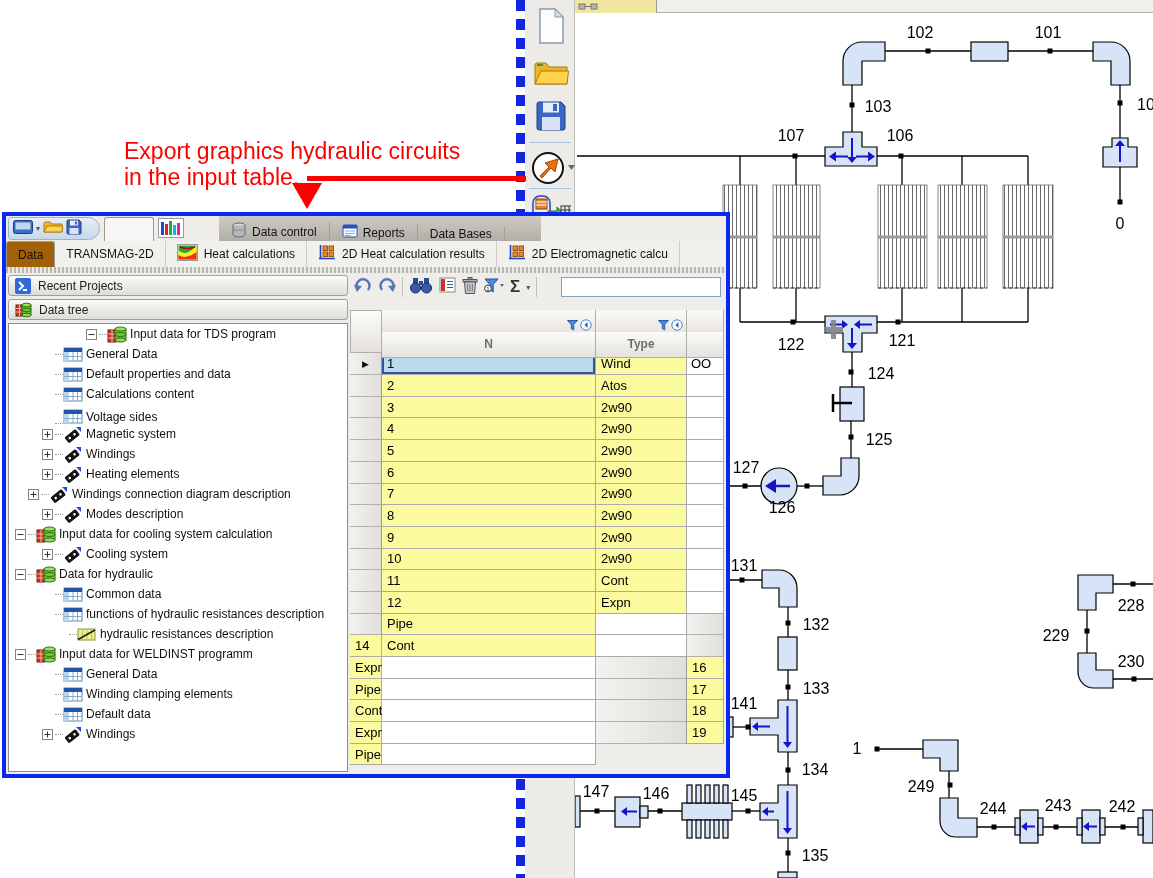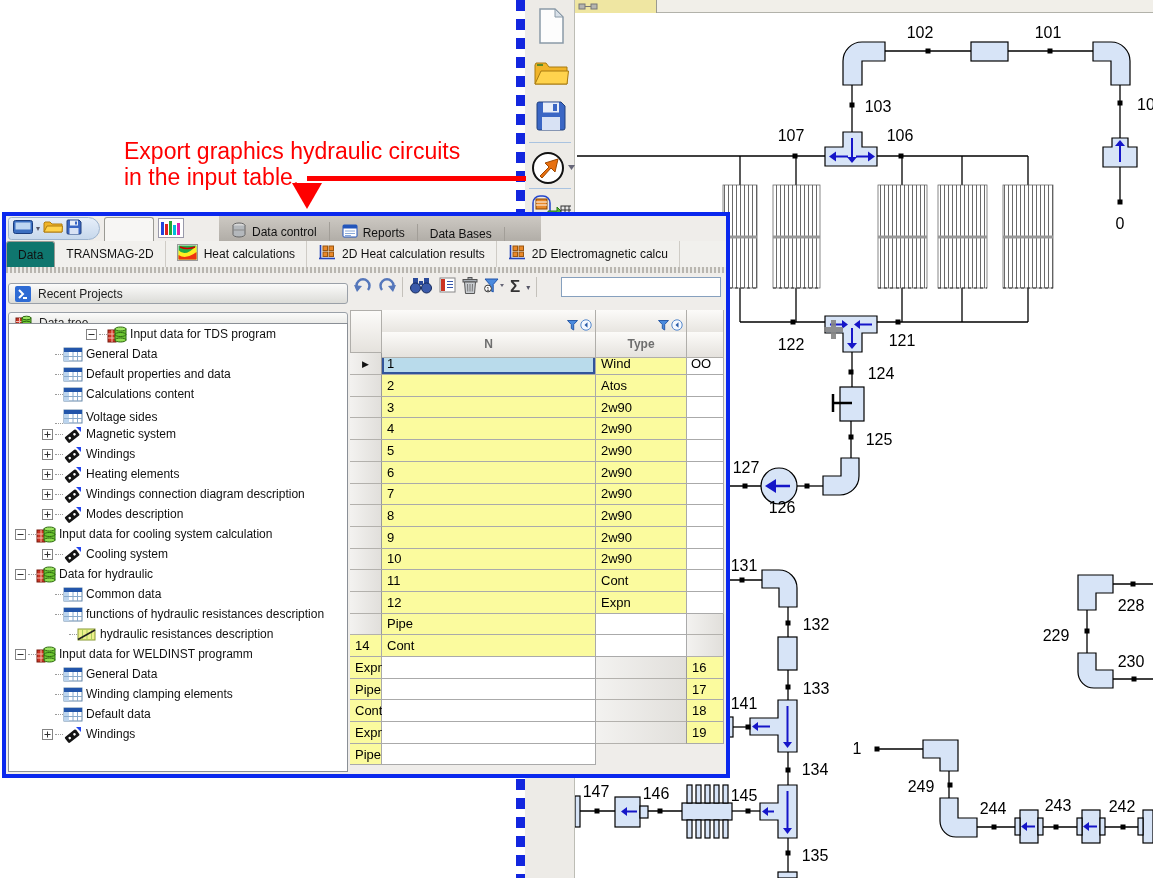--- a/index.html
+++ b/index.html
@@ -52,32 +52,32 @@
   #colorbars { position:absolute; left:152px; top:2px; }
   #ribbon-strip { position:absolute; left:213px; top:0; width:322px; height:25px;
     background:linear-gradient(#cdc9c3,#b1ada7); display:flex; align-items:flex-end; }
   .strip-item { display:flex; align-items:center; gap:5px; padding:0 12px; font-size:12px;
     color:#111; border-right:1px solid #a29e98; }
 
   
   #row2 { position:absolute; left:0; top:25px; width:720px; height:26px; background:#f1f0ed;
     display:flex; align-items:stretch; white-space:nowrap; }
   .tab2 { display:flex; align-items:center; gap:6px; padding:0 11px; font-size:12px; color:#111; }
-  .tab2.boxed { background:#0f766e; border:1px solid #9a9a94; border-bottom:none;
+  .tab2.boxed { background:#a16207; border:1px solid #9a9a94; border-bottom:none;
     border-radius:3px 3px 0 0; margin-top:0; }
   .tab2.sep { border-right:1px solid #cfccc6; }
 
   #splitter { position:absolute; left:0; top:51px; width:720px; height:6px;
     background:repeating-linear-gradient(90deg,#b9b6b0 0 2px,#ecebe7 2px 4px); }
 
   
   #sidebar { position:absolute; left:2px; top:59px; width:340px; height:497px; }
   .section-bar { position:relative; height:21px; margin-bottom:3px;
     background:linear-gradient(#fbfbfa,#dcdcd8); border:1px solid #9aa0a8; border-radius:3px;
-    display:flex; align-items:center; gap:7px; padding:0 6px; font-size:12px; color:#222;margin-top:8px; }
+    display:flex; align-items:center; gap:7px; padding:0 6px; font-size:12px; color:#222; }
   #tree-box { position:absolute; left:0; top:48px; width:340px; height:449px; background:#fff;
     border:1px solid #8a8f96; overflow:hidden; }
   .tree-row { display:flex; align-items:center; height:20px; font-size:12px; color:#111;
     white-space:nowrap; }
   .tree-row .slot { width:15px; display:flex; justify-content:center; flex:none; }
   .tree-row .ticon { width:23px; flex:none; display:flex; align-items:center; }
   .tree-row .stub { width:8px; border-top:1px dotted #9a9a9a; flex:none; }
 
   
   #tbl-toolbar { position:absolute; left:344px; top:57px; width:374px; height:28px;
@@ -673,21 +673,21 @@
                   <g transform="rotate(-38 9 10)">
                     <rect x="2" y="6.5" width="14" height="7.5" rx="1.5" fill="#141414"></rect>
                     <circle cx="6" cy="10.2" r="1.3" fill="#fff"></circle>
                     <circle cx="12" cy="10.2" r="1.3" fill="#fff"></circle>
                   </g>
                   <path d="M13,1 L18,1 L18,6 Z" fill="#2244ee"></path>
                 </svg>
               </span>
               <span>Heating elements</span>
             </div>
-            <div class="tree-row" style="padding-left: 31px;">
+            <div class="tree-row" style="padding-left: 17px;">
               <span class="slot">
                 <svg width="11" height="11">
                   <rect x="0.5" y="0.5" width="10" height="10" fill="#fff" stroke="#848484"></rect>
                   <line x1="2.5" y1="5.5" x2="8.5" y2="5.5" stroke="#333"></line>
                   <line x1="5.5" y1="2.5" x2="5.5" y2="8.5" stroke="#333"></line>
                 </svg>
               </span>
               <span class="stub"></span>
               <span class="ticon">
                 <svg width="19" height="17">

